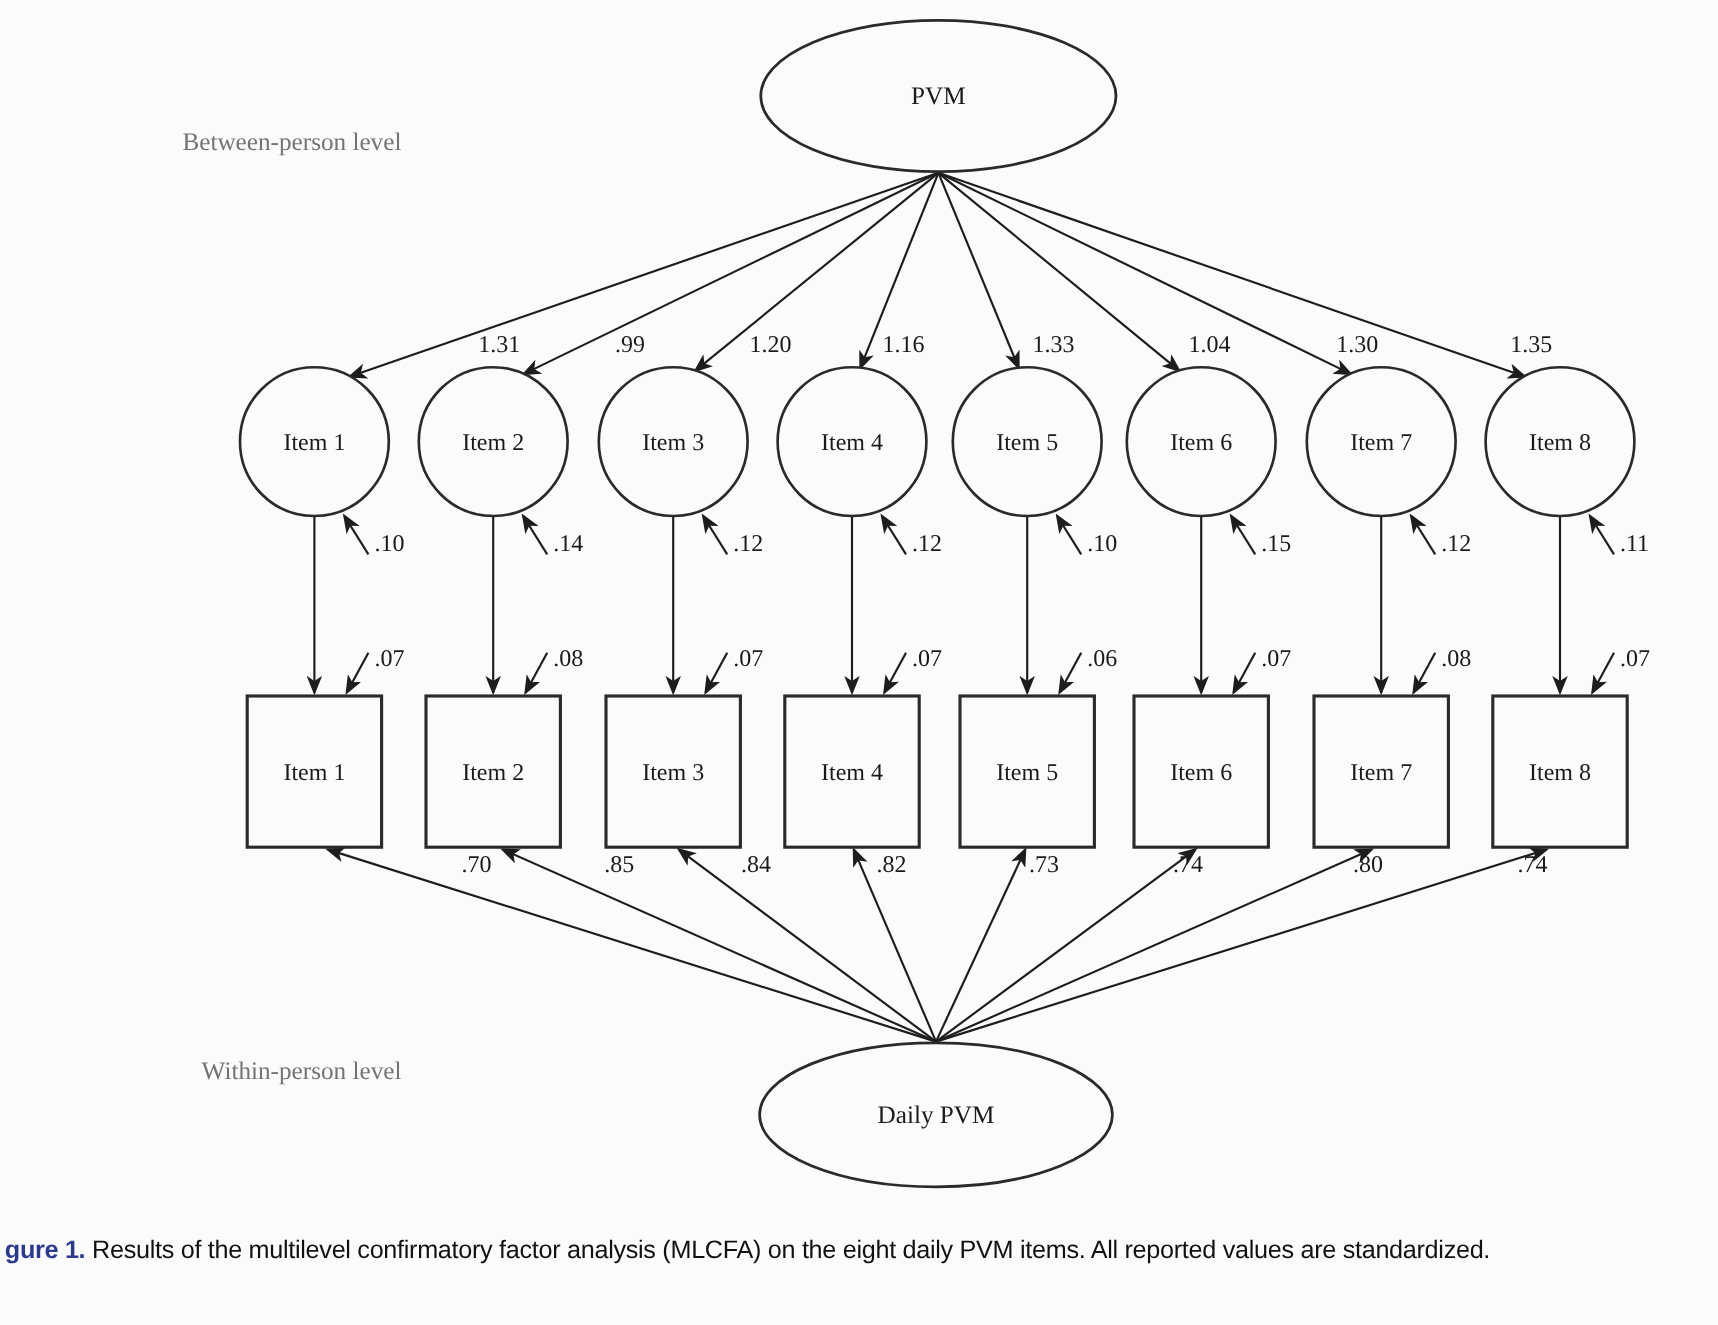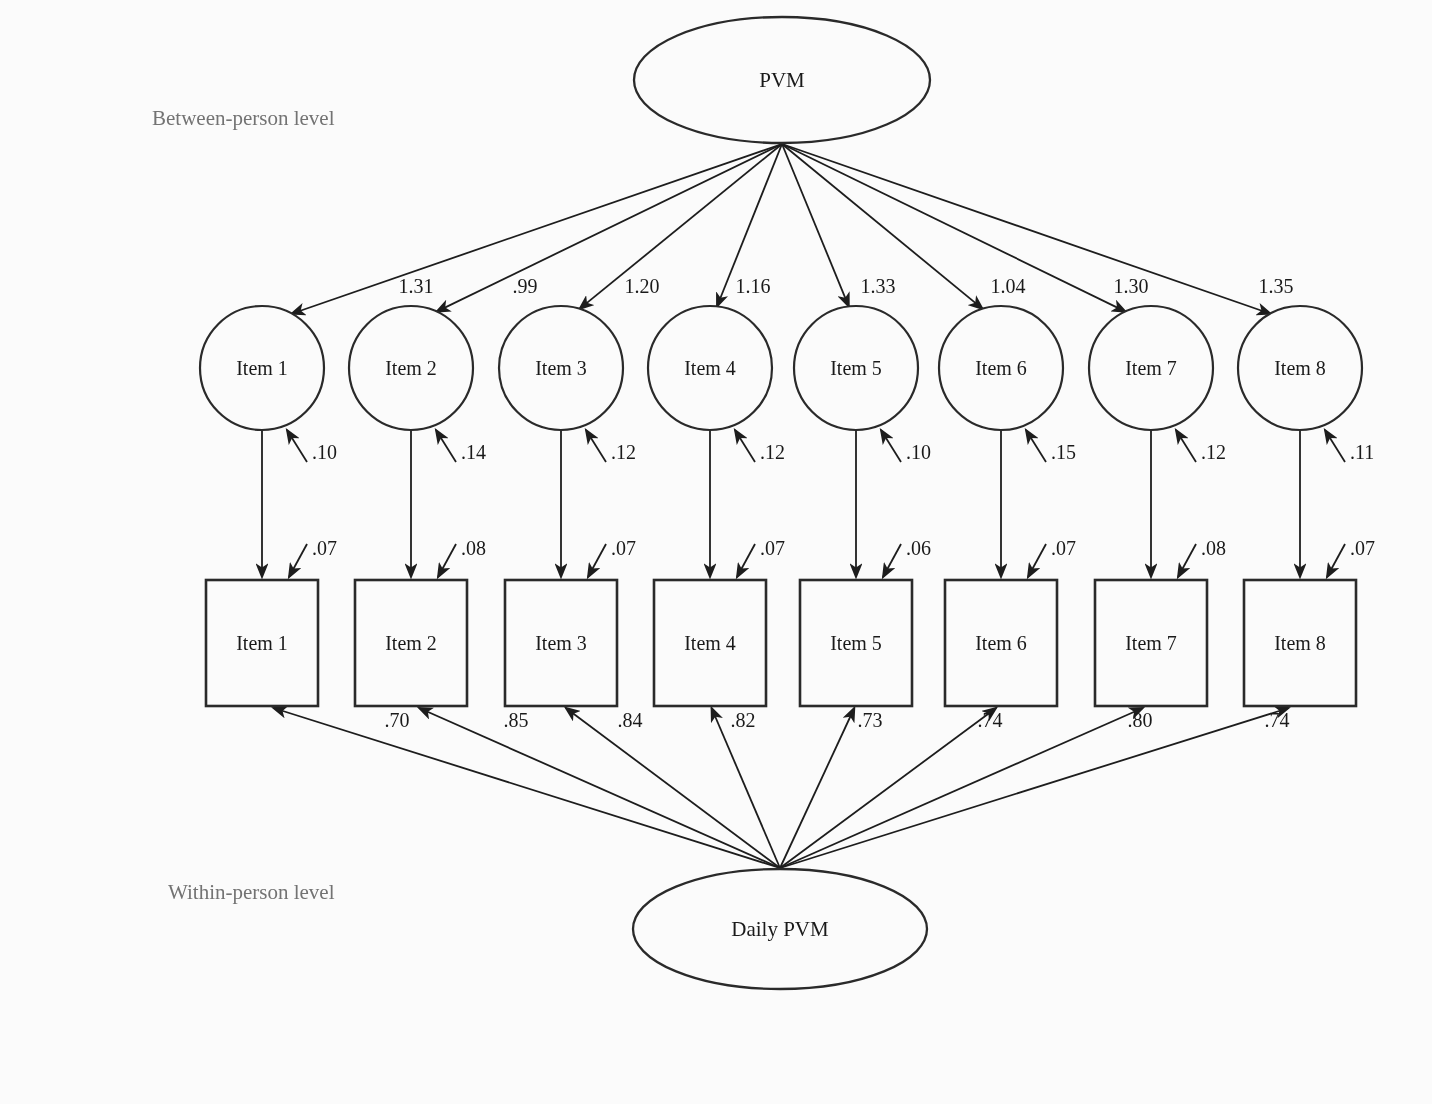--- a/index.html
+++ b/index.html
@@ -152,13 +152,14 @@
       <ellipse cx="782" cy="80" rx="148" ry="63" fill="#fbfbfb" stroke="#2a2a2a" stroke-width="2.3"></ellipse>
       <text x="782" y="87" text-anchor="middle" class="factor-text">PVM</text>
       <ellipse cx="780" cy="929" rx="147" ry="60" fill="#fbfbfb" stroke="#2a2a2a" stroke-width="2.3"></ellipse>
       <text x="780" y="936" text-anchor="middle" class="factor-text">Daily PVM</text>
     </svg>
 
   <div class="level-label" id="between-level-label">Between-person level</div>
 
   <div class="level-label" id="within-level-label">Within-person level</div>
 
+  <div id="figure-caption"><span class="fig-label" style="color: rgb(43, 57, 144);">gure 1.</span><span> Results of the multilevel confirmatory factor analysis (MLCFA) on the eight daily PVM items. All reported values are standardized.</span></div>
 </div>
 
 </body></html>

